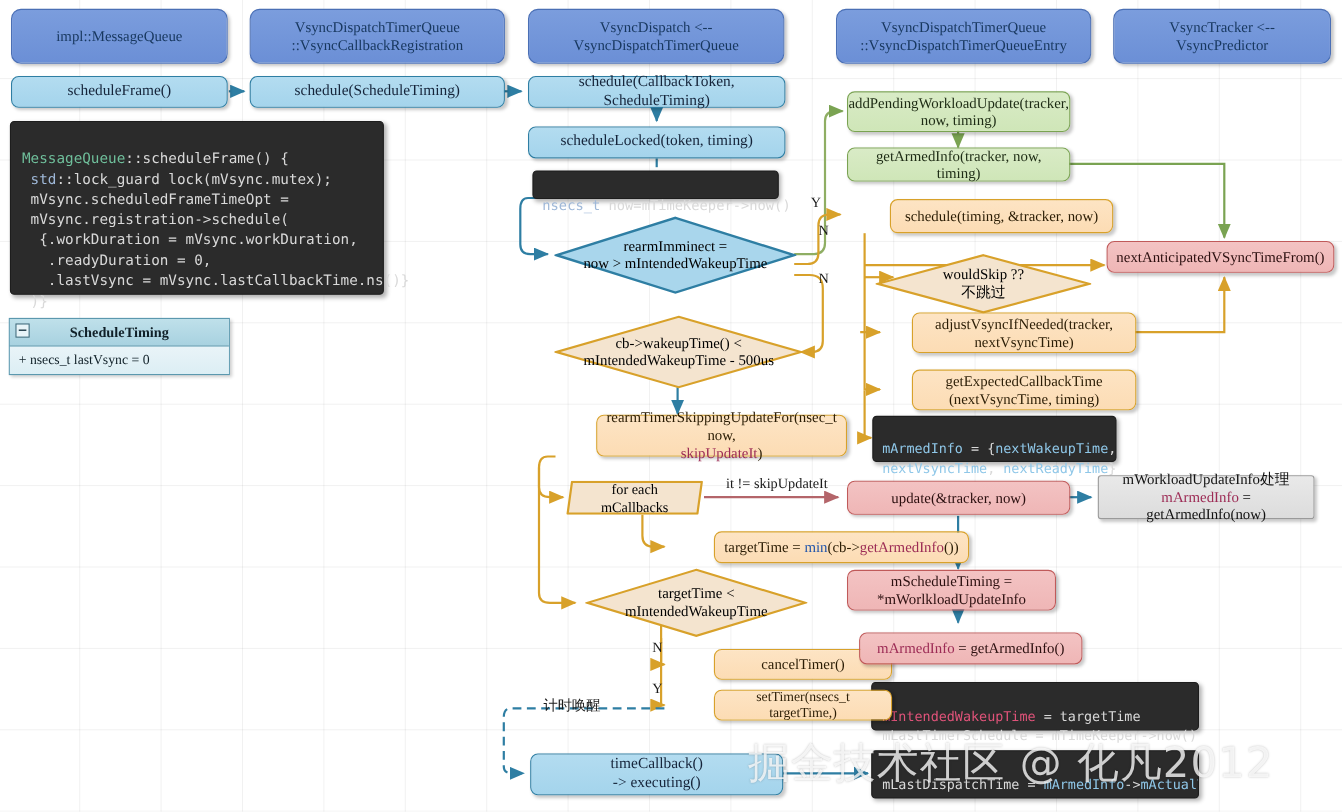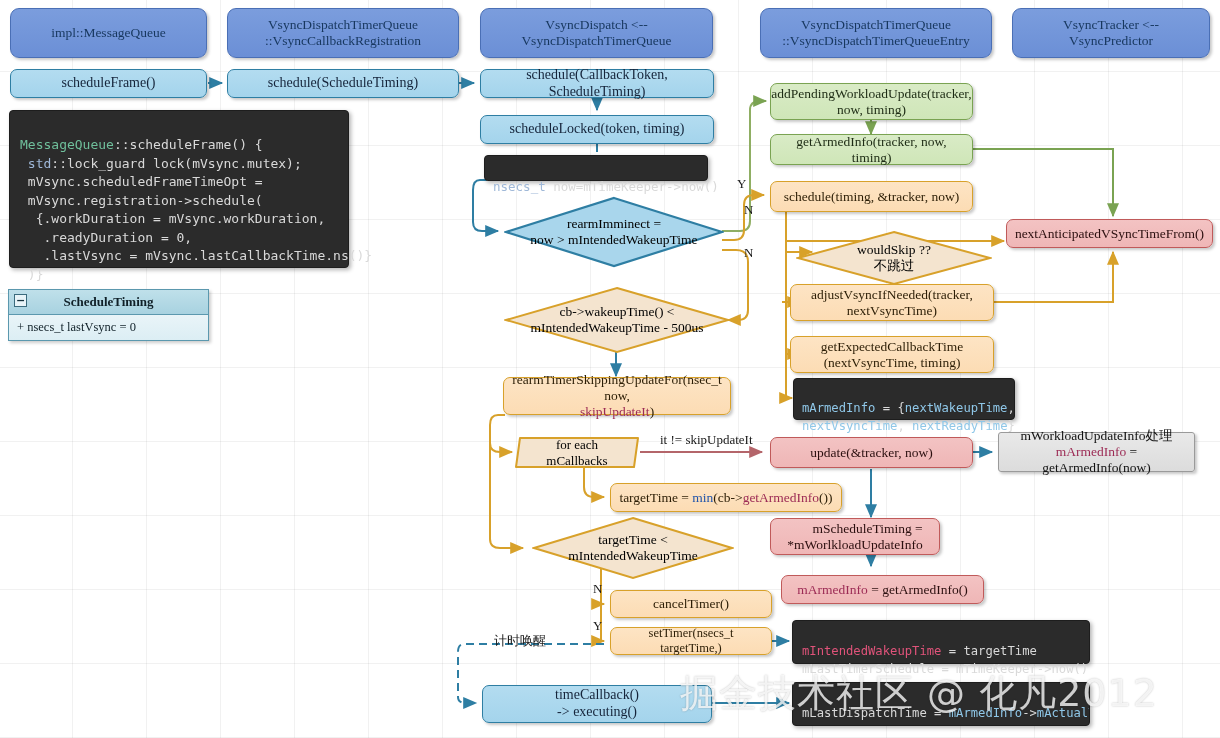--- a/index.html
+++ b/index.html
@@ -38,21 +38,21 @@
   .blue {
     background:linear-gradient(180deg,#b3dcf0 0%,#a4d4ec 100%);
     border:1.6px solid #2e7ea3; color:#15243a; font-size:14px;
   }
   .green {
     background:linear-gradient(180deg,#d9ebc6 0%,#cfe6b8 100%);
     border:1.4px solid #7aa352; color:#1d2b14; font-size:13.5px;
   }
   .orange {
     background:linear-gradient(180deg,#fde4c4 0%,#fcdcb4 100%);
-    border:1.6px solid #d8a12a; color:#2b1d05; font-size:13.5px;
+    border:1.6px solid #d8a12a; color:#2b1d05; font-size:13.5px;margin-left:39px;
   }
   .red {
     background:linear-gradient(180deg,#f3c3c3 0%,#efb6b6 100%);
     border:1.6px solid #c05a5a; color:#2b0f0f; font-size:13.5px;
   }
   .grayNote {
     background:linear-gradient(180deg,#e9e9e9 0%,#dcdcdc 100%);
     border:1.3px solid #9a9a9a; color:#111; font-size:13.5px;
     border-radius:3px;
   }
@@ -350,21 +350,21 @@
   </svg>
   <span class="dtext" style="font-size:13px">for each mCallbacks</span>
 </div>
 
 <div class="node red" style="left:1006px; top:219px; width:207px; height:29px;">
   <span>nextAnticipatedVSyncTimeFrom()</span>
 </div>
 <div class="node red" style="left:770px; top:437px; width:203px; height:31px;">
   <span>update(&amp;tracker, now)</span>
 </div>
-<div class="node red" style="left:770px; top:518px; width:170px; height:37px;text-align:right;">
+<div class="node red" style="left:770px; top:518px; width:190px; height:37px;">
   <span style="white-space:pre-line">mScheduleTiming =
 *mWorlkloadUpdateInfo</span>
 </div>
 <div class="node red" style="left:770px; top:575px; width:203px; height:29px;margin-left:11px;">
   <span><span class="m">mArmedInfo</span> = getArmedInfo()</span>
 </div>
 
 <div class="node grayNote" style="left:998px; top:432px; width:197px; height:40px;">
   <span style="white-space:pre-line">mWorkloadUpdateInfo处理
 <span class="m">mArmedInfo</span> = getArmedInfo(now)</span>

